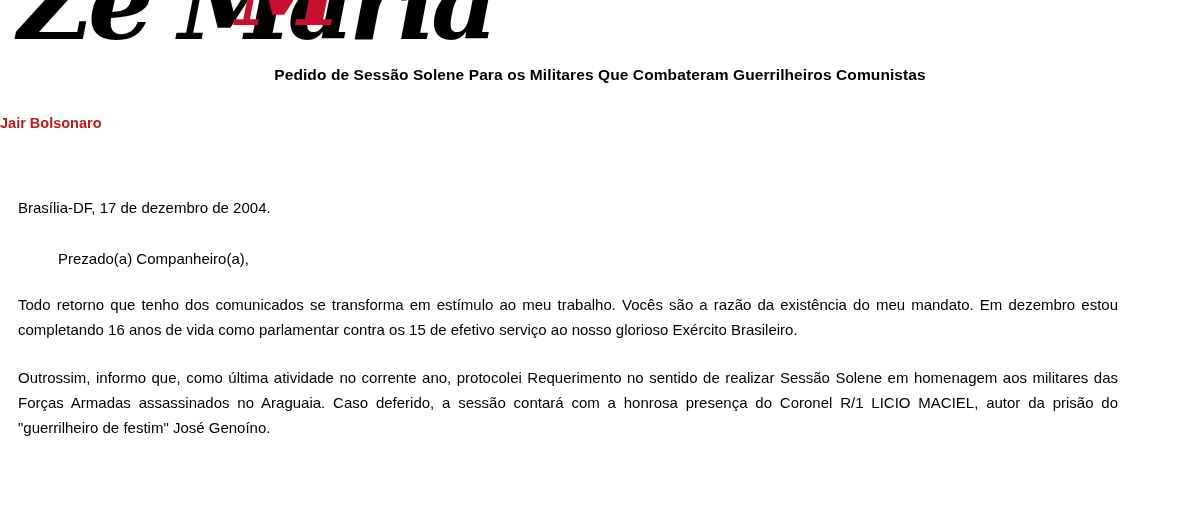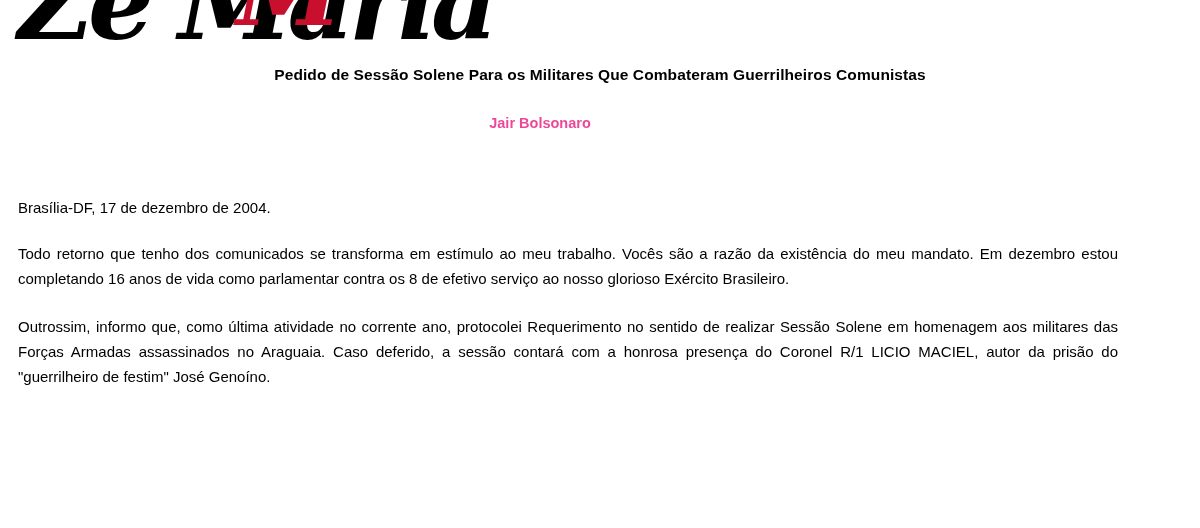--- a/index.html
+++ b/index.html
@@ -77,22 +77,22 @@
     color: #000000;
     font-size: 15.5px;
     font-weight: bold;
     letter-spacing: 0.1px;
   }
   .doc-author {
     position: absolute;
     top: 115px;
     left: 0;
     width: 1080px;
-    text-align: center;
-    color: #ec4899;
+    text-align: left;
+    color: #b91c1c;
     font-size: 14.5px;
     font-weight: bold;
   }
 
   
   .letter {
     position: absolute;
     top: 198px;
     left: 18px;
     width: 1100px;
@@ -125,18 +125,19 @@
       <span class="logo-text">Ze Maria</span>
       <span class="logo-accent">M</span>
     </div>
   </div>
 
   <div class="doc-title">Pedido de Sessão Solene Para os Militares Que Combateram Guerrilheiros Comunistas</div>
   <div class="doc-author">Jair Bolsonaro</div>
 
   <div class="letter">
     <div class="place-date">Brasília-DF, 17 de dezembro de 2004.</div>
-    <p class="para">Todo retorno que tenho dos comunicados se transforma em estímulo ao meu trabalho. Vocês são a razão da existência do meu mandato. Em dezembro estou completando 16 anos de vida como parlamentar contra os 8 de efetivo serviço ao nosso glorioso Exército Brasileiro.</p>
+    <div class="salutation">Prezado(a) Companheiro(a),</div>
+    <p class="para">Todo retorno que tenho dos comunicados se transforma em estímulo ao meu trabalho. Vocês são a razão da existência do meu mandato. Em dezembro estou completando 16 anos de vida como parlamentar contra os 15 de efetivo serviço ao nosso glorioso Exército Brasileiro.</p>
     <p class="para">Outrossim, informo que, como última atividade no corrente ano, protocolei Requerimento no sentido de realizar Sessão Solene em homenagem aos militares das Forças Armadas assassinados no Araguaia. Caso deferido, a sessão contará com a honrosa presença do Coronel R/1 LICIO MACIEL, autor da prisão do "guerrilheiro de festim" José Genoíno.</p>
 
   </div>
 
 </div>
 
 </body></html>

